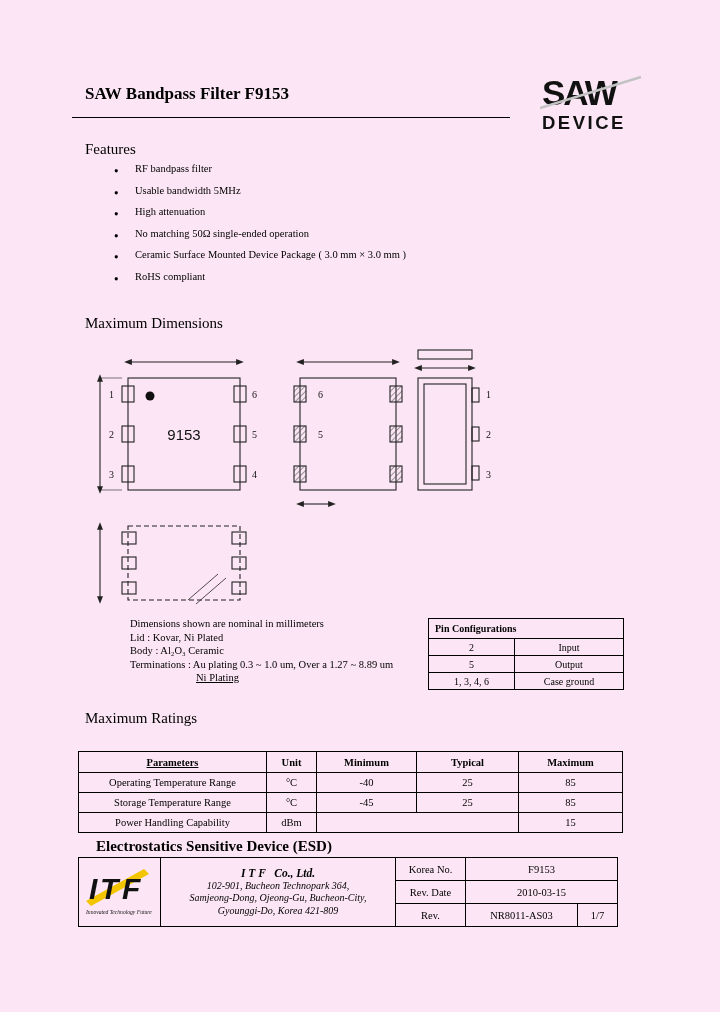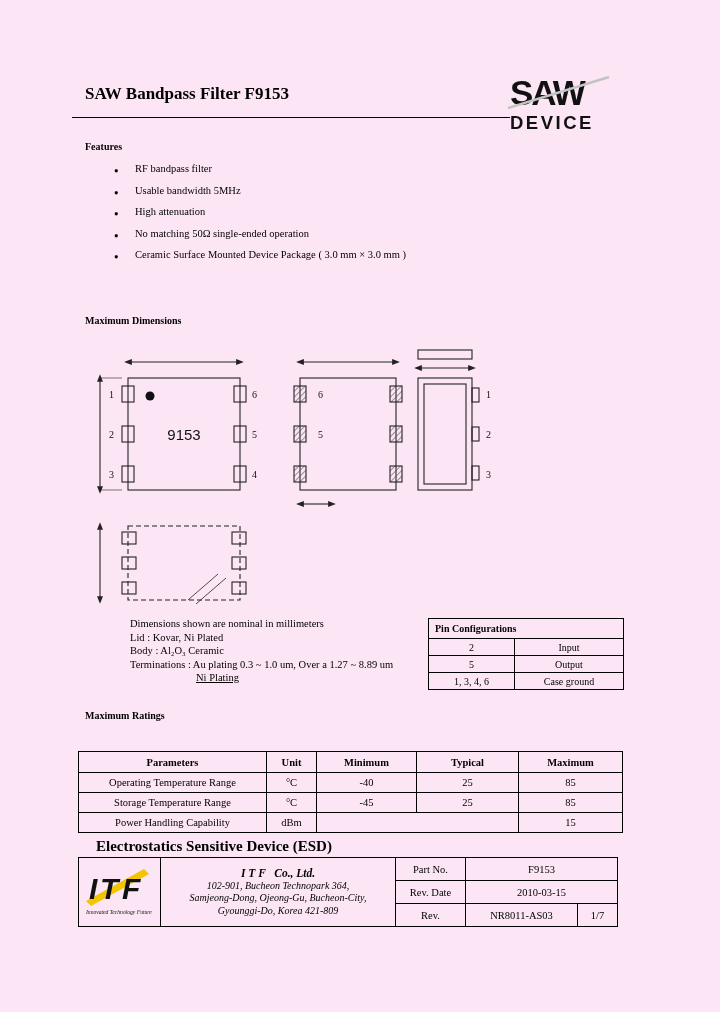--- a/index.html
+++ b/index.html
@@ -9,23 +9,23 @@
     font-family:"Liberation Serif", serif;
     color:#000;
     position:relative;
     overflow:hidden;
   }
   .abs { position:absolute; }
 
   .doc-title { left:85px; top:84px; font-size:17px; font-weight:bold; }
   .title-rule { left:72px; top:117px; width:438px; height:1px; background:#000; }
 
-  .brand { left:508px; top:72px; }
-
-  .section-heading { font-size:10px; font-weight:bold; }
+  .brand { left:540px; top:72px; }
+
+  .section-heading { font-size:15px; font-weight:normal; }
   .h-features { left:85px; top:141px; }
   .h-package  { left:85px; top:315px; }
   .h-maxrat   { left:85px; top:710px; }
 
   .features-list { left:114px; top:162px; }
   .feature-item {
     position:relative; padding-left:21px; height:21.5px;
     font-size:10.5px; line-height:14px;
   }
   .feature-item::before {
@@ -39,21 +39,21 @@
   td { border:1px solid #000; }
 
   .pin-table { left:428px; top:618px; width:196px; font-size:10px; }
   .pin-table td { text-align:center; height:17px; padding:0 4px;font-family:Liberation Serif, serif; }
   .pin-table .pin-head { text-align:left; font-weight:bold; height:20px; padding-left:6px; }
   .pin-table .c1 { width:86px; }
 
   .mr-table { left:78px; top:751px; font-size:10.5px; }
   .mr-table td { text-align:center; height:20px; padding:0 2px; }
   .mr-table tr.hd td { font-weight:bold; height:21px; }
-  .mr-col-param { width:188px; }
+  .mr-col-param { width:188px;text-decoration:underline; }
   .mr-col-unit  { width:50px; }
   .mr-col-min   { width:100px;margin-top:28px; }
   .mr-col-typ   { width:102px; }
   .mr-col-max   { width:104px; }
 
   .esd-note { left:96px; top:838px; font-size:15px; font-weight:bold; }
 
   .ft { left:78px; top:857px; font-size:10.5px; }
   .ft td { text-align:center; padding:0 3px; height:23px; }
   .ft .logo-cell { width:82px; }
@@ -79,20 +79,21 @@
   </svg>
 </div>
 
 <div class="abs section-heading h-features">Features</div>
 <div class="abs features-list">
   <div class="feature-item">RF bandpass filter</div>
   <div class="feature-item">Usable bandwidth 5MHz</div>
   <div class="feature-item">High attenuation</div>
   <div class="feature-item">No matching 50Ω single-ended operation</div>
   <div class="feature-item">Ceramic Surface Mounted Device Package ( 3.0 mm × 3.0 mm )</div>
+  <div class="feature-item">RoHS compliant</div>
 </div>
 
 <div class="abs section-heading h-package">Maximum Dimensions</div>
 
 <svg class="abs" style="left:88px; top:348px;" width="548" height="260" viewBox="0 0 548 260">
   <defs>
     <marker id="ar" markerWidth="7" markerHeight="7" refX="3.5" refY="3.5" orient="auto-start-reverse">
       <path d="M0,0.8 L7,3.5 L0,6.2 z" fill="#222"></path>
     </marker>
     <pattern id="hatch" width="4" height="4" patternUnits="userSpaceOnUse" patternTransform="rotate(45)">
@@ -244,21 +245,21 @@
         </g>
         <text x="2" y="49" font-size="5.6" font-style="italic" fill="#e6007e">Innovated Technology Future</text>
       </svg>
     </td>
     <td class="co-cell" rowspan="3">
       <div class="co-name">I T F   Co., Ltd.</div>
       <div>102-901, Bucheon Technopark 364,</div>
       <div>Samjeong-Dong, Ojeong-Gu, Bucheon-City,</div>
       <div>Gyounggi-Do, Korea 421-809</div>
     </td>
-    <td class="lbl">Part No.</td>
+    <td class="lbl">Korea No.</td>
     <td class="val" colspan="2">F9153</td>
   </tr>
   <tr>
     <td class="lbl">Rev. Date</td>
     <td class="val" colspan="2">2010-03-15</td>
   </tr>
   <tr>
     <td class="lbl">Rev.</td>
     <td class="val">NR8011-AS03</td>
     <td class="pg">1/7</td>

